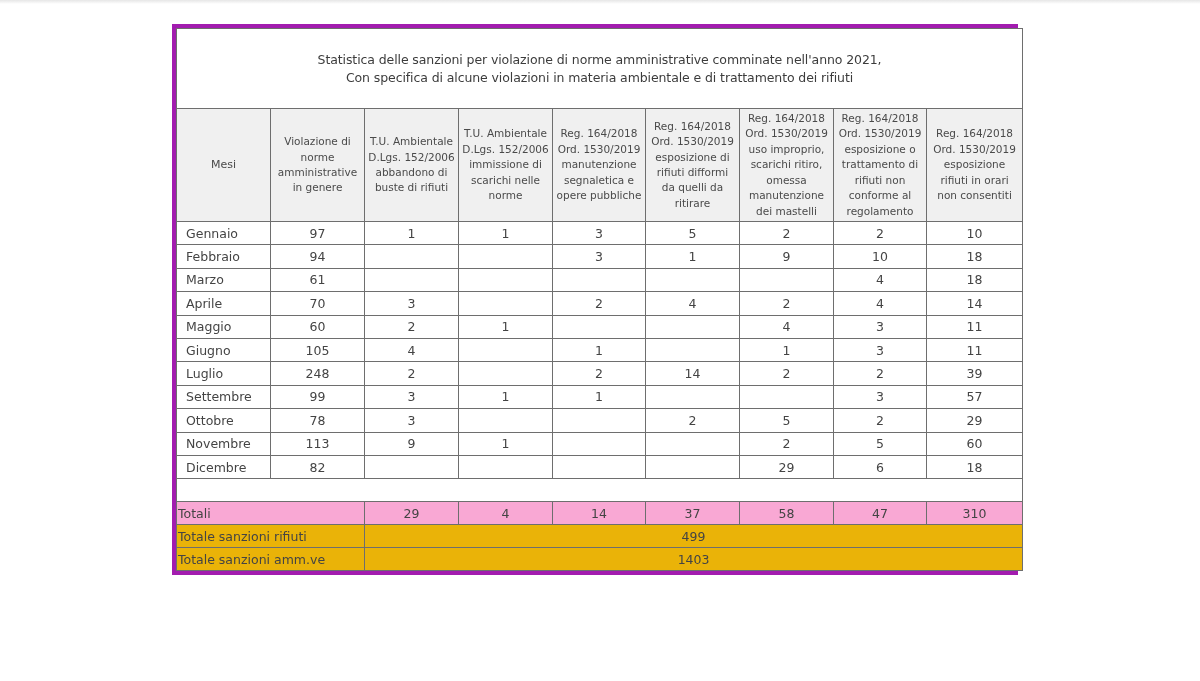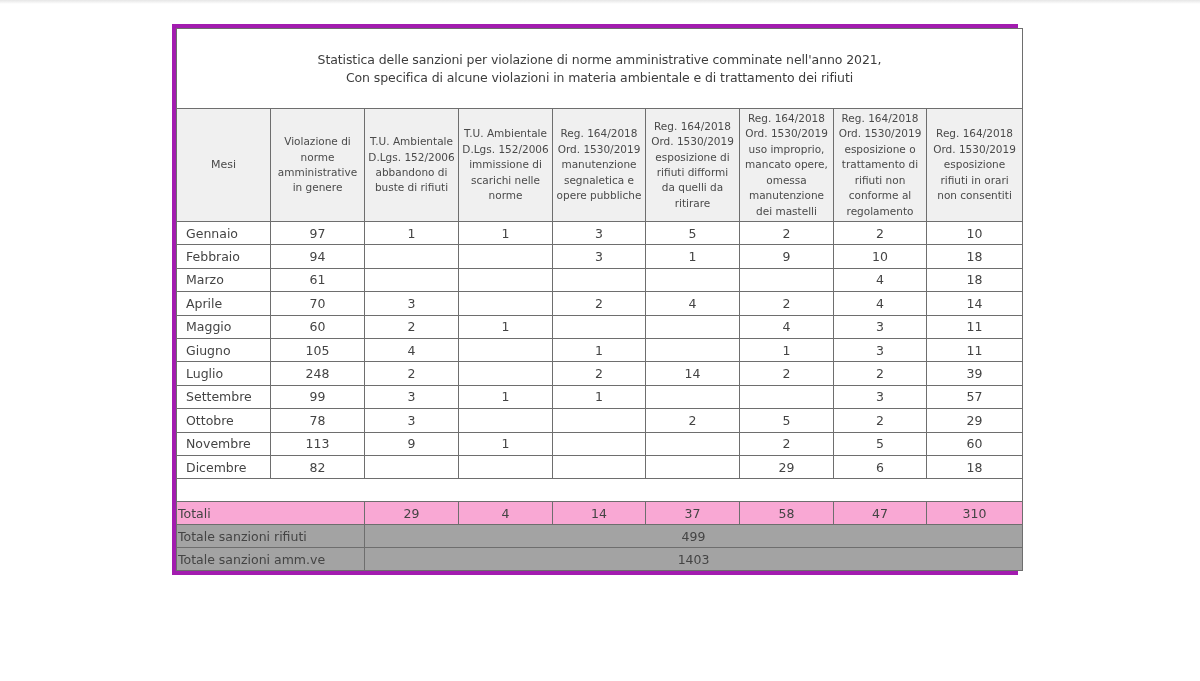--- a/index.html
+++ b/index.html
@@ -57,21 +57,21 @@
       line-height: 15.4px;
       white-space: normal;
       color: #4a4a4a;
     }
     .head th.mesi { font-size: 11px; }
     tr.data td { height: 22.4px; background: #ffffff; font-size: 12.5px; }
     tr.data td.month { text-align: left; padding-left: 9px; }
     tr.spacer td { height: 22px; background: #ffffff; }
     tr.tot td { height: 22px; background: #f9a8d4; font-size: 12.5px; }
     tr.tot td.label { text-align: left; padding-left: 1px; }
-    tr.sum td { height: 22px; background: #a3a3a3; font-size: 12.5px; }
+    tr.sum td { height: 22px; background: #eab308; font-size: 12.5px; }
     tr.sum td.label { text-align: left; padding-left: 1px; }
     .sheet { border: 5px solid #a21caf; box-sizing: border-box; }
     table { margin: -1px; }
   </style>
 </head>
 <body>
 
 <div class="topbar"></div>
 
 <div class="sheet">
@@ -129,21 +129,21 @@
             <div>Ord. 1530/2019</div>
             <div>esposizione di</div>
             <div>rifiuti difformi</div>
             <div>da quelli da</div>
             <div>ritirare</div>
           </th>
           <th>
             <div>Reg. 164/2018</div>
             <div>Ord. 1530/2019</div>
             <div>uso improprio,</div>
-            <div>mancato opere,</div>
+            <div>scarichi ritiro,</div>
             <div>omessa</div>
             <div>manutenzione</div>
             <div>dei mastelli</div>
           </th>
           <th>
             <div>Reg. 164/2018</div>
             <div>Ord. 1530/2019</div>
             <div>esposizione o</div>
             <div>trattamento di</div>
             <div>rifiuti non</div>

